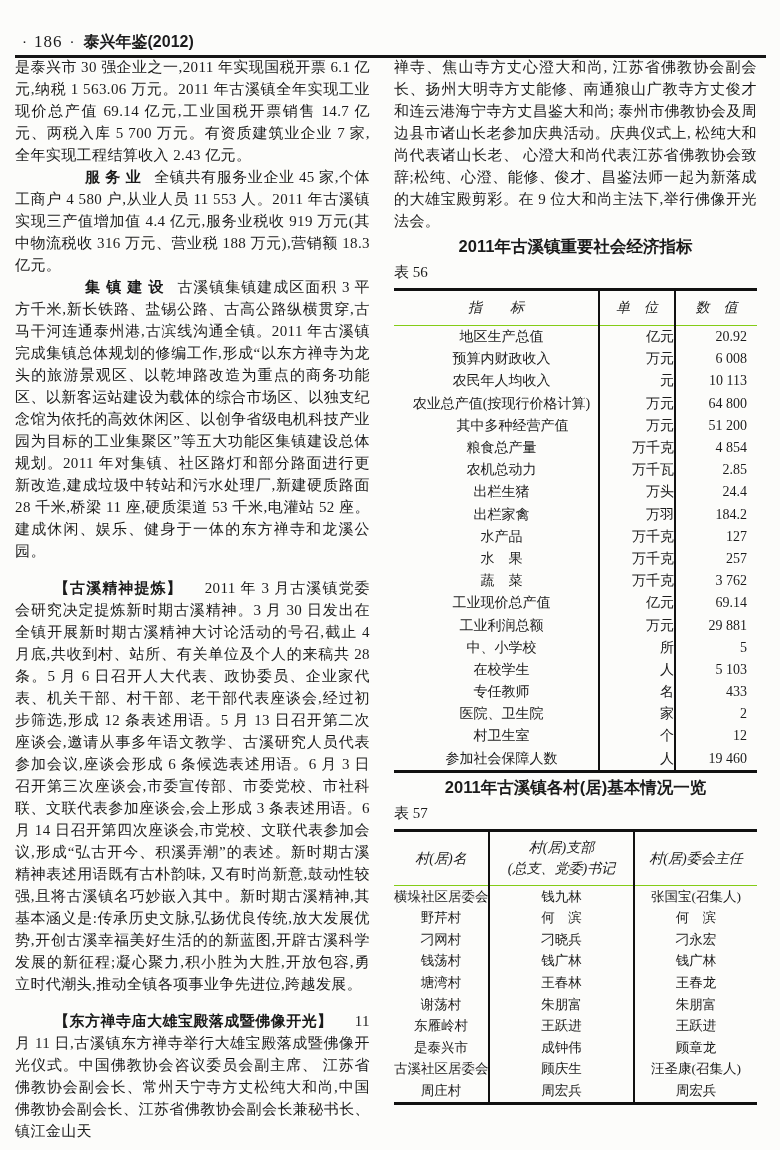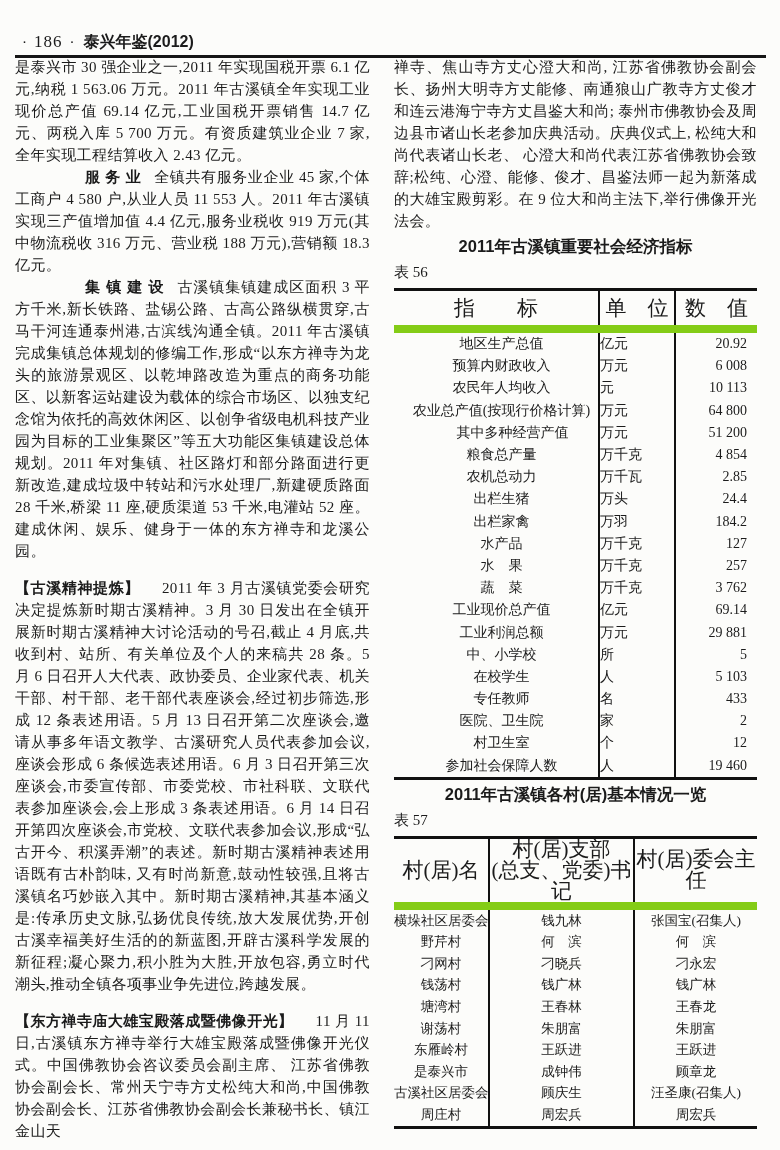--- a/index.html
+++ b/index.html
@@ -40,50 +40,51 @@
     font-size:15px;line-height:22px;letter-spacing:0.4px;
     text-align:justify;
   }
   .para.indent{text-indent:2em;}
   .para.entry{margin-top:15px;}
   .p-heading{
     font-family:"Liberation Sans","DejaVu Sans",sans-serif;
     font-weight:bold;
   }
   .p-heading.runin{padding-right:13px;margin-left:40px;}
-  .p-heading.bracket{padding-right:22px;}
+  .p-heading.bracket{padding-right:22px;margin-left:39px;}
 
   
   .tbl-title{
     margin:2px 0 0 0;
     text-align:center;
     font-family:"Liberation Sans","DejaVu Sans",sans-serif;
     font-weight:bold;font-size:16.5px;line-height:24px;
   }
   .tbl-label{font-size:15px;line-height:22px;margin:3px 0 5px 0;}
 
   table.datatable{
     border-collapse:collapse;table-layout:fixed;width:363px;
     border-top:3px solid #111;border-bottom:3px solid #111;
   }
   .datatable th{
-    font-weight:normal;font-size:21px;
-    border-bottom:8px solid #84cc16;
+    font-weight:normal;font-size:14px;
+    border-bottom:1px solid #84cc16;
     padding:0;
+    font-style:italic;
   }
   .datatable td{padding:0;font-size:14px;white-space:nowrap;}
   .vline{border-left:2px solid #111;}
 
   
   .t56 .c1{width:205px}.t56 .c2{width:76px}.t56 .c3{width:82px}
   .t56 th{height:34px;}
   .t56 td{height:22.2px;}
   .t56 td.ind{text-align:center;padding-left:11px;}
   .t56 tr.sub td.ind{padding-left:33px;}
-  .t56 td.unit{text-align:left;}
+  .t56 td.unit{text-align:right;}
   .t56 td.val{text-align:right;padding-right:10px;}
 
   
   .t57 .c1{width:95px}.t57 .c2{width:145px}.t57 .c3{width:123px}
   .t57 th{height:53px;white-space:pre-line;line-height:21px;}
   .t57 td{height:21.6px;text-align:center;font-size:13.5px;}
 </style>
 </head>
 <body>
 

